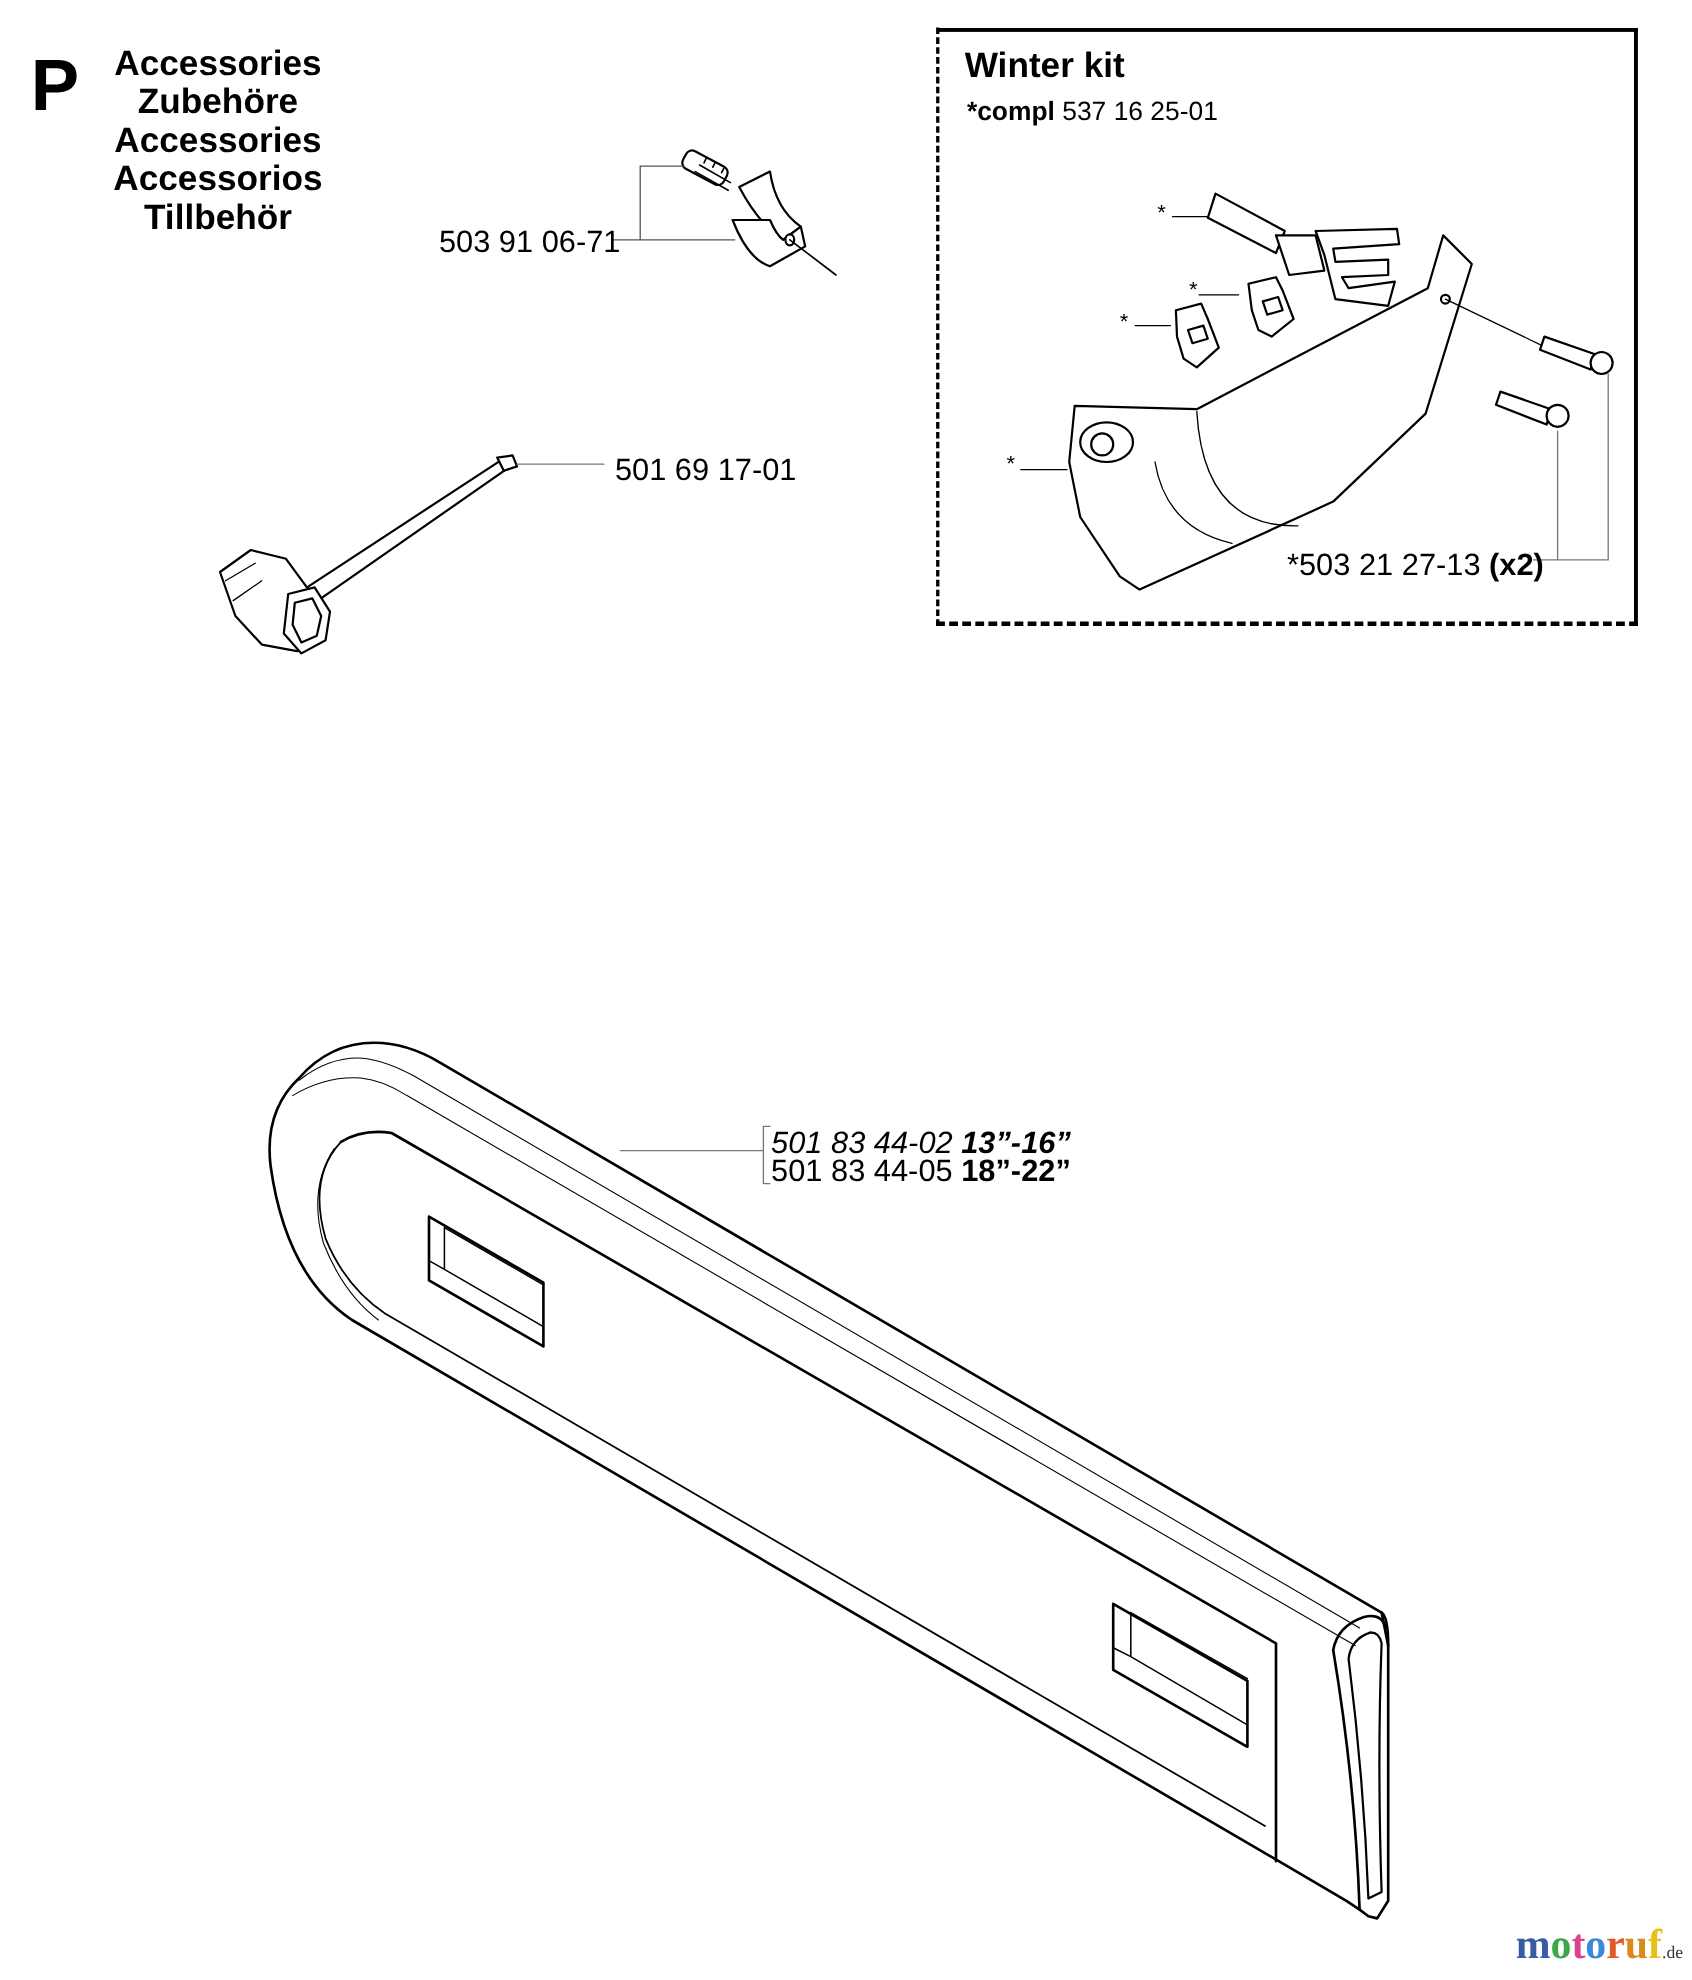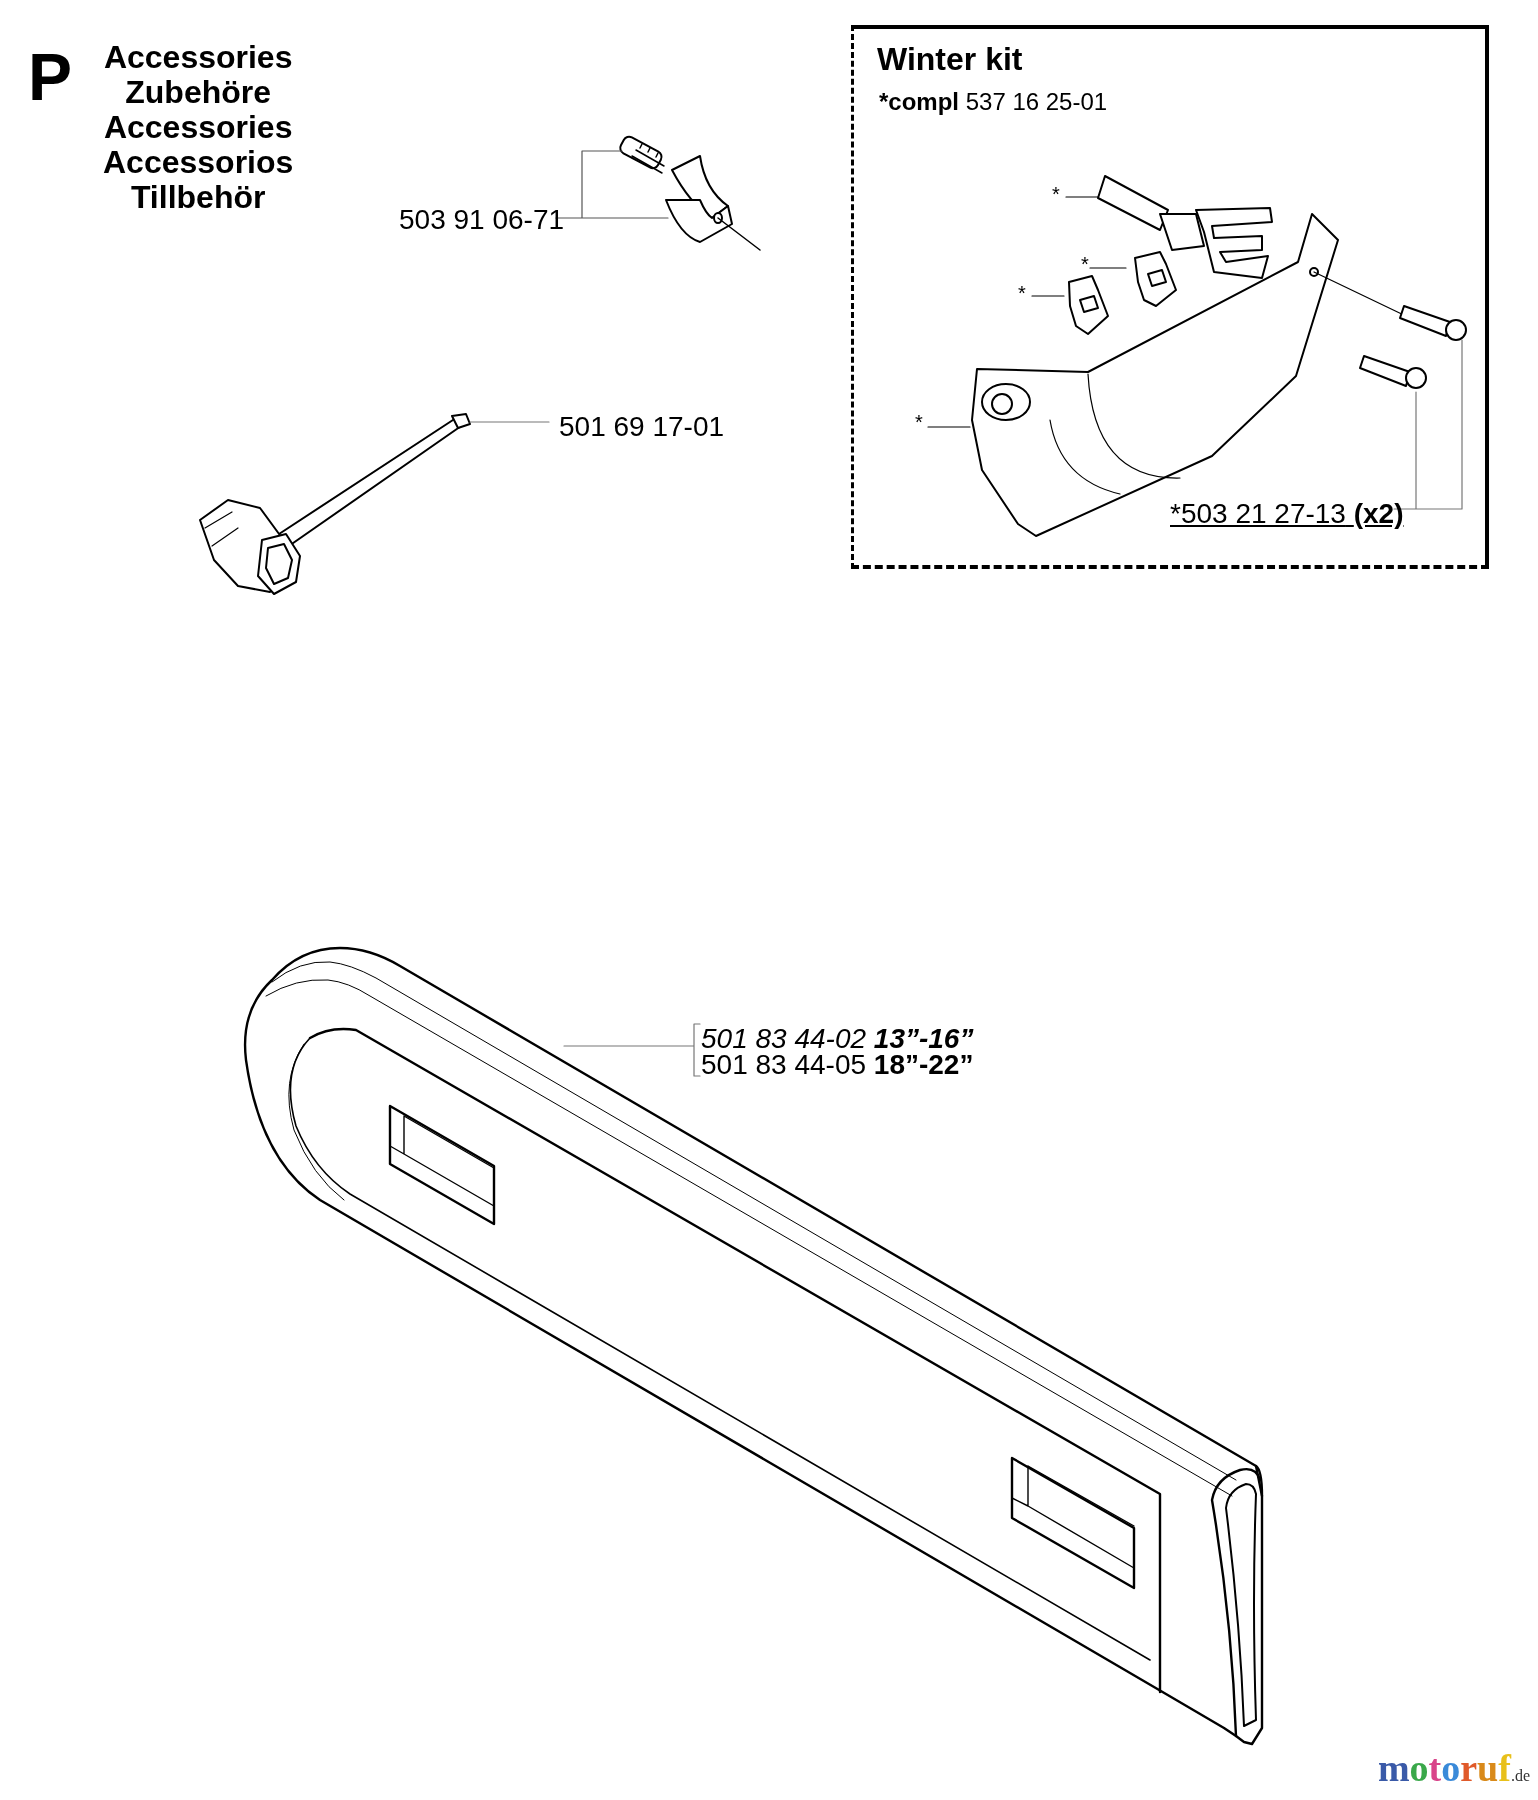--- a/index.html
+++ b/index.html
@@ -119,20 +119,20 @@
 <div class="abs kit-box"></div>
 <div class="abs kit-title">Winter kit</div>
 <div class="abs kit-compl">
   <b>*compl</b>
   <span>537 16 25-01</span>
 </div>
 <div class="abs star" style="left:1052px; top:183px;">*</div>
 <div class="abs star" style="left:1081px; top:253px;">*</div>
 <div class="abs star" style="left:1018px; top:282px;">*</div>
 <div class="abs star" style="left:915px; top:411px;">*</div>
-<div class="abs partno" style="left:1170px; top:500px;text-decoration:underline;">
+<div class="abs partno" style="left:1170px; top:500px;">
   <span>*503 21 27-13</span>
   <b>(x2)</b>
 </div>
 
 <div class="abs watermark">
   <span style="color:#3a5aa8">m</span><span style="color:#3aa84a">o</span><span style="color:#d9448a">t</span><span style="color:#3a8ad9">o</span><span style="color:#e05a2a">r</span><span style="color:#d98a1a">u</span><span style="color:#e8c01a">f</span><span class="de">.de</span>
 </div>
 
 </body></html>

